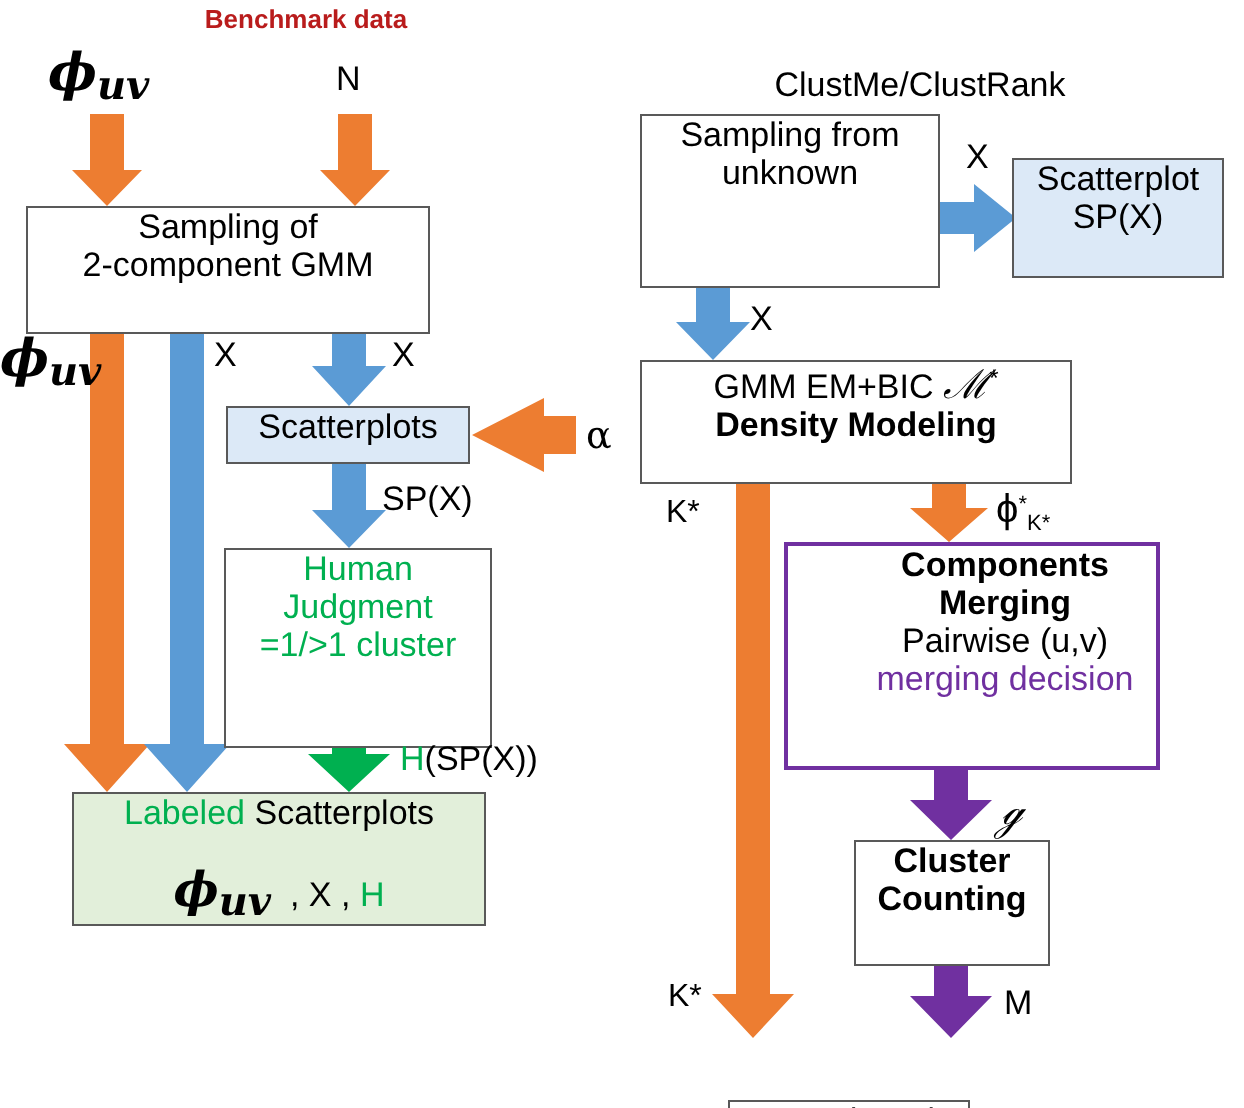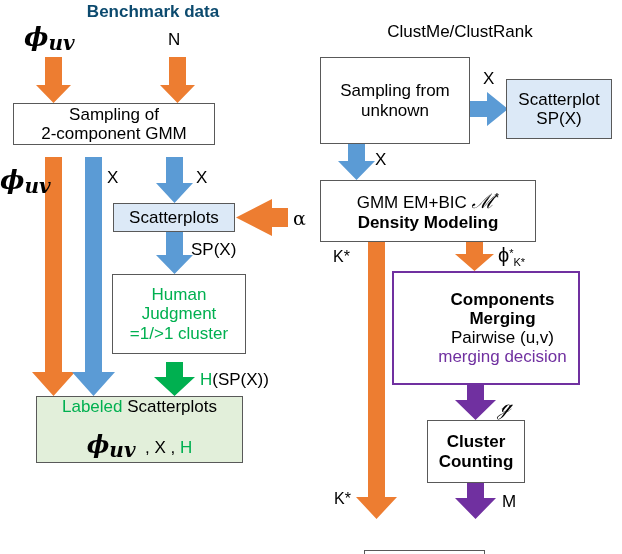--- a/index.html
+++ b/index.html
@@ -12,33 +12,33 @@
   #stage{position:relative;width:622px;height:554px;}
 
   .node{
     position:absolute;
     box-sizing:border-box;
     border:1.5px solid #595959;
     background:#ffffff;
     display:flex;
     flex-direction:column;
     align-items:center;
-    justify-content:center;
+    justify-content:flex-start;
     text-align:center;
     color:#000000;
     line-height:1.12;
     font-size:17px;
   }
   .node .ln{display:block;white-space:nowrap;}
 
   .title{
     position:absolute;
     font-weight:bold;
-    font-size:17px;
-    color:#0c4a6e;
+    font-size:13px;
+    color:#b91c1c;
     text-align:center;
     white-space:nowrap;
   }
   .subtitle{
     position:absolute;
     font-size:17px;
     color:#000;
     text-align:center;
     white-space:nowrap;
   }
@@ -135,52 +135,52 @@
       <polygon points="467,483 484,483 484,498 496,498 475.5,519 455,498 467,498" fill="#7030A0"></polygon>
     </g>
   </svg>
 
   <div class="title" style="left:48px;top:2px;width:210px;">Benchmark data</div>
 
   <div class="lbl phi" style="left:24px;top:22px;"><span>ϕ</span><span class="sub">uv</span></div>
 
   <div class="lbl" style="left:168px;top:30px;">N</div>
 
-  <div class="node" style="left:13px;top:103px;width:202px;height:42px;">
+  <div class="node" style="left:13px;top:103px;width:202px;height:64px;">
     <span class="ln">Sampling of</span>
     <span class="ln">2-component GMM</span>
   </div>
 
   <div class="lbl phi" style="left:0px;top:165px;"><span>ϕ</span><span class="sub">uv</span></div>
 
   <div class="lbl" style="left:107px;top:168px;">X</div>
   <div class="lbl" style="left:196px;top:168px;">X</div>
 
   <div class="node lightblue" style="left:113px;top:203px;width:122px;height:29px;">
     <span class="ln">Scatterplots</span>
   </div>
 
   <div class="lbl alpha" style="left:293px;top:207px;">α</div>
 
   <div class="lbl" style="left:191px;top:240px;">SP(X)</div>
 
-  <div class="node" style="left:112px;top:274px;width:134px;height:80px;">
+  <div class="node" style="left:112px;top:274px;width:134px;height:100px;">
     <span class="ln greentext">Human</span>
     <span class="ln greentext">Judgment</span>
     <span class="ln greentext">=1/&gt;1 cluster</span>
   </div>
 
   <div class="lbl" style="left:200px;top:370px;"><span class="greentext">H</span><span>(SP(X))</span></div>
 
   <div class="node lightgreen" style="left:36px;top:396px;width:207px;height:67px;">
     <span class="ln"><span class="greentext">Labeled</span> <span>Scatterplots</span></span>
     <span class="ln" style="margin-top:16px;"><span class="lbl phi" style="position:static;font-size:24px;"><span>ϕ</span><span class="sub">uv</span></span>&nbsp;&nbsp;<span>, X ,</span> <span class="greentext">H</span></span>
   </div>
 
-  <div class="subtitle" style="left:355px;top:22px;width:210px;">ClustMe/ClustRank</div>
+  <div class="subtitle" style="left:355px;top:33px;width:210px;">ClustMe/ClustRank</div>
 
   <div class="node" style="left:320px;top:57px;width:150px;height:87px;">
     <span class="ln">Sampling from</span>
     <span class="ln">unknown</span>
   </div>
 
   <div class="lbl" style="left:483px;top:69px;">X</div>
 
   <div class="node lightblue" style="left:506px;top:79px;width:106px;height:60px;">
     <span class="ln">Scatterplot</span>

